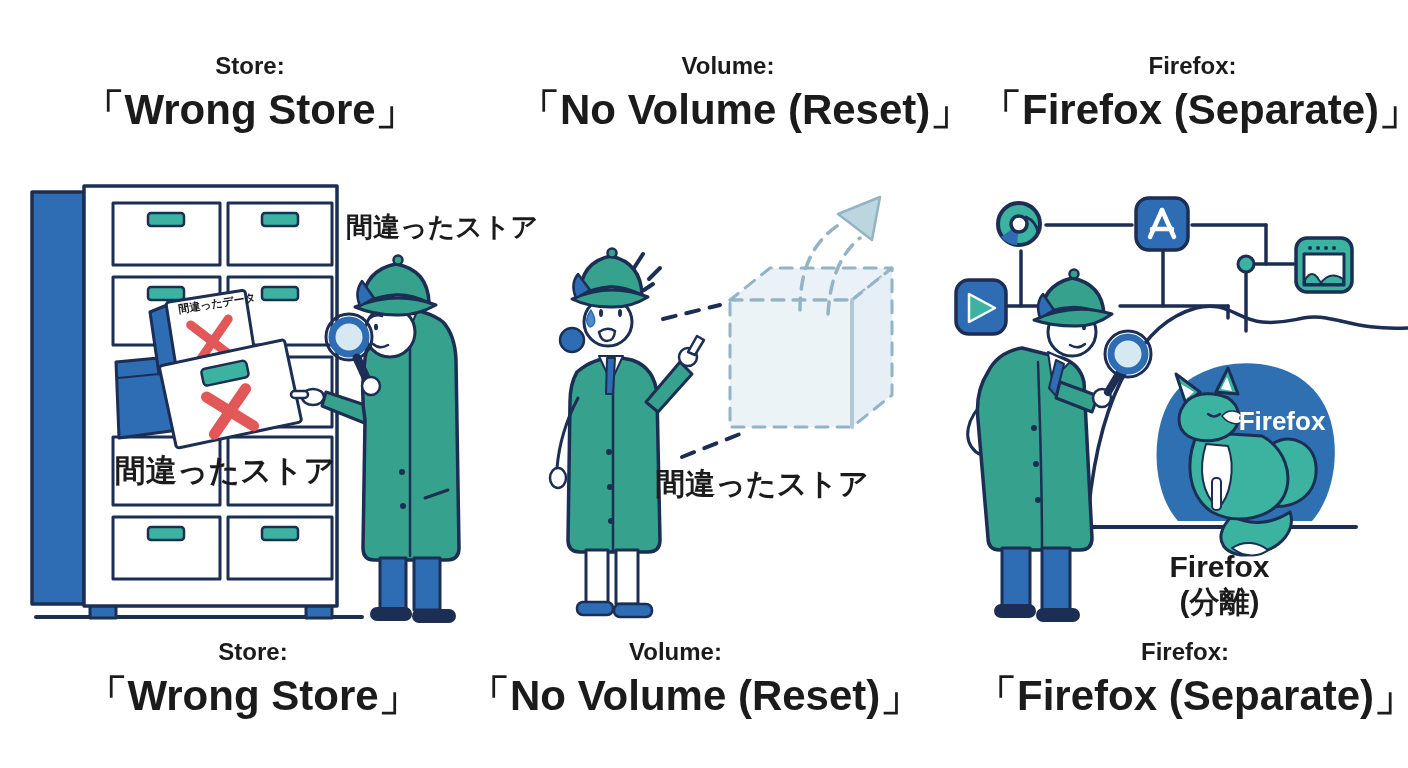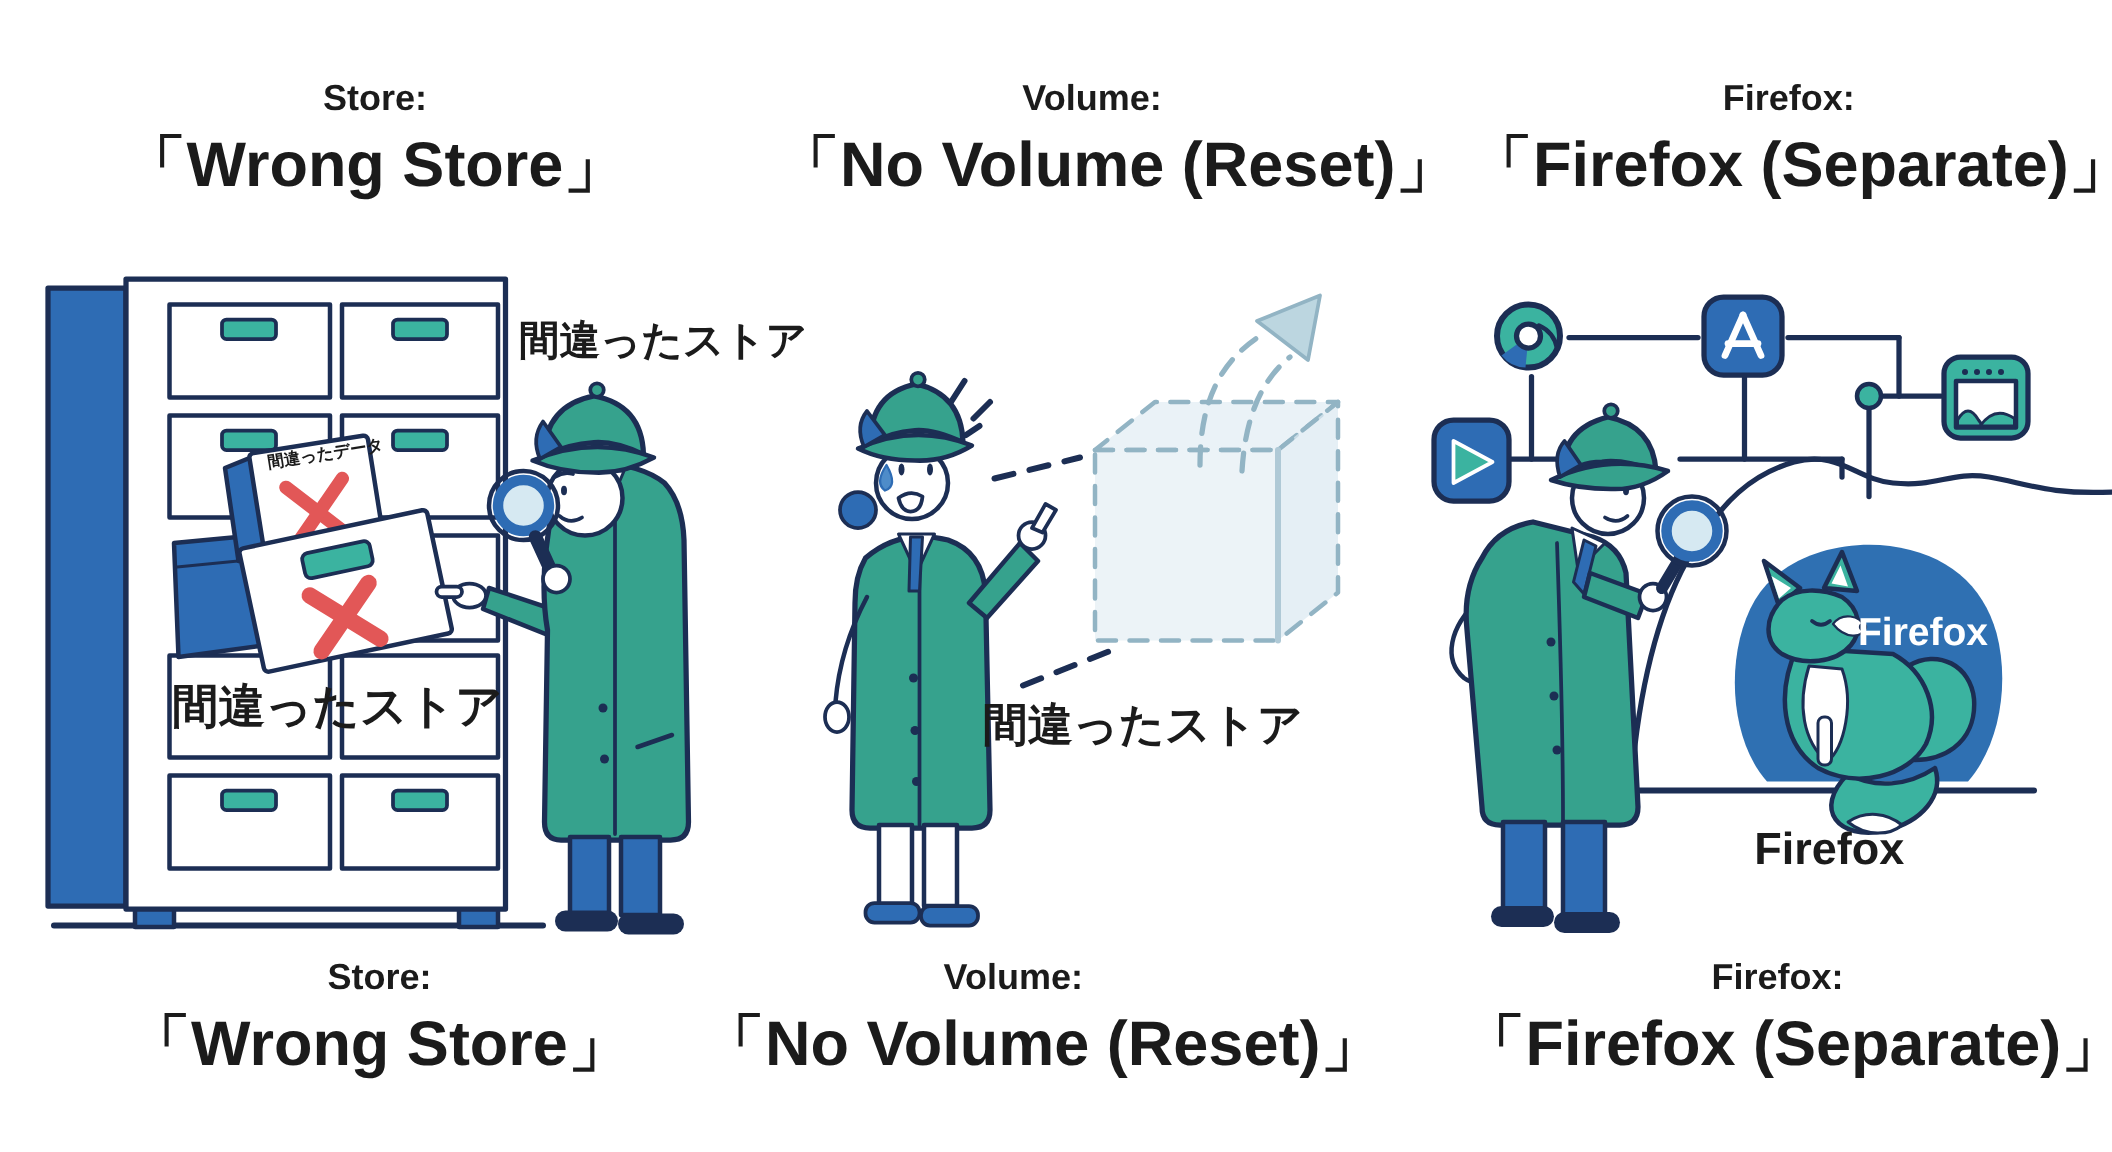--- a/index.html
+++ b/index.html
@@ -320,20 +320,21 @@
   <div class="txt" id="lbl-drawer">間違ったストア</div>
   <div class="txt" id="lbl-file">間違ったデータ</div>
 
   <div class="txt" id="lbl-cube">
     <div>間違ったストア</div>
   </div>
 
   <div class="txt" id="lbl-cave">Firefox</div>
   <div class="txt" id="lbl-ff-below">
     <div>Firefox</div>
+    <div>(分離)</div>
   </div>
 
   <div class="txt" id="c-store">
     <div class="t1">Store:</div>
     <div class="t2">「Wrong Store」</div>
   </div>
   <div class="txt" id="c-volume">
     <div class="t1">Volume:</div>
     <div class="t2">「No Volume (Reset)」</div>
   </div>

